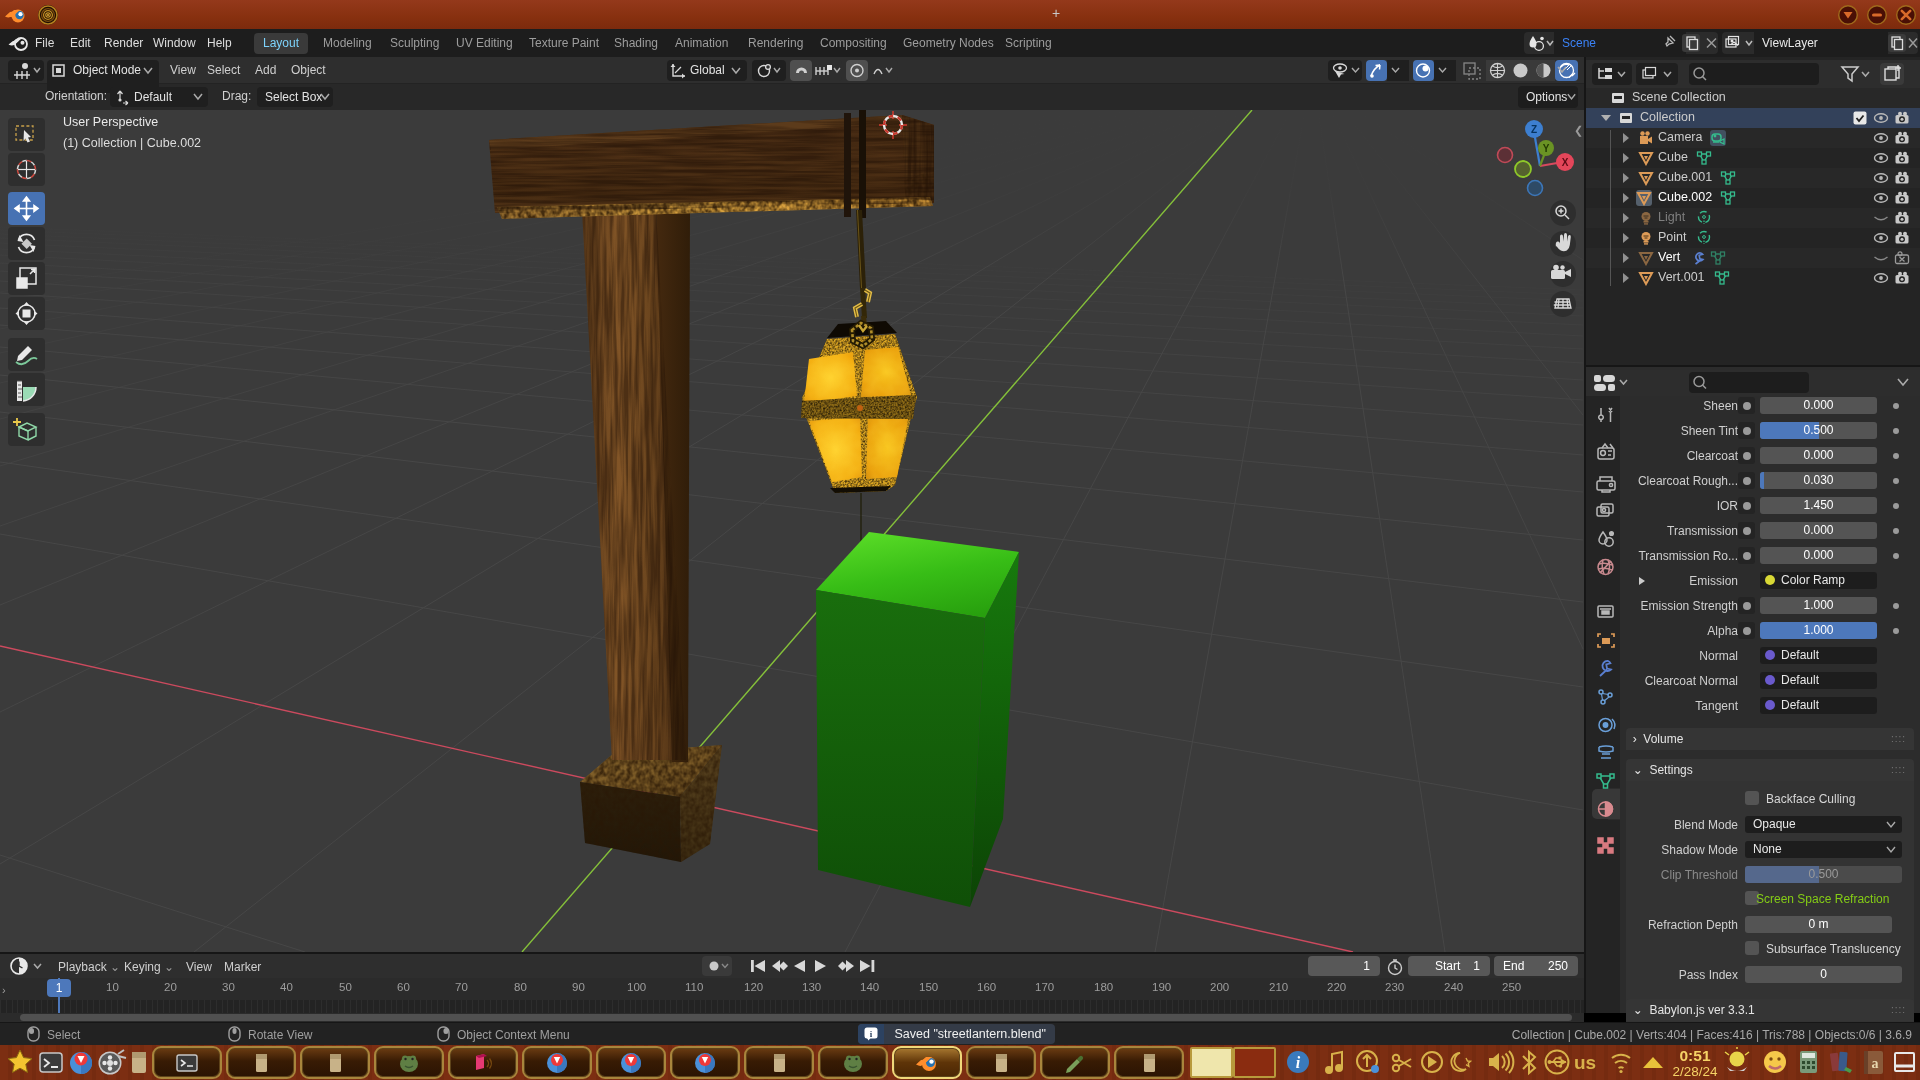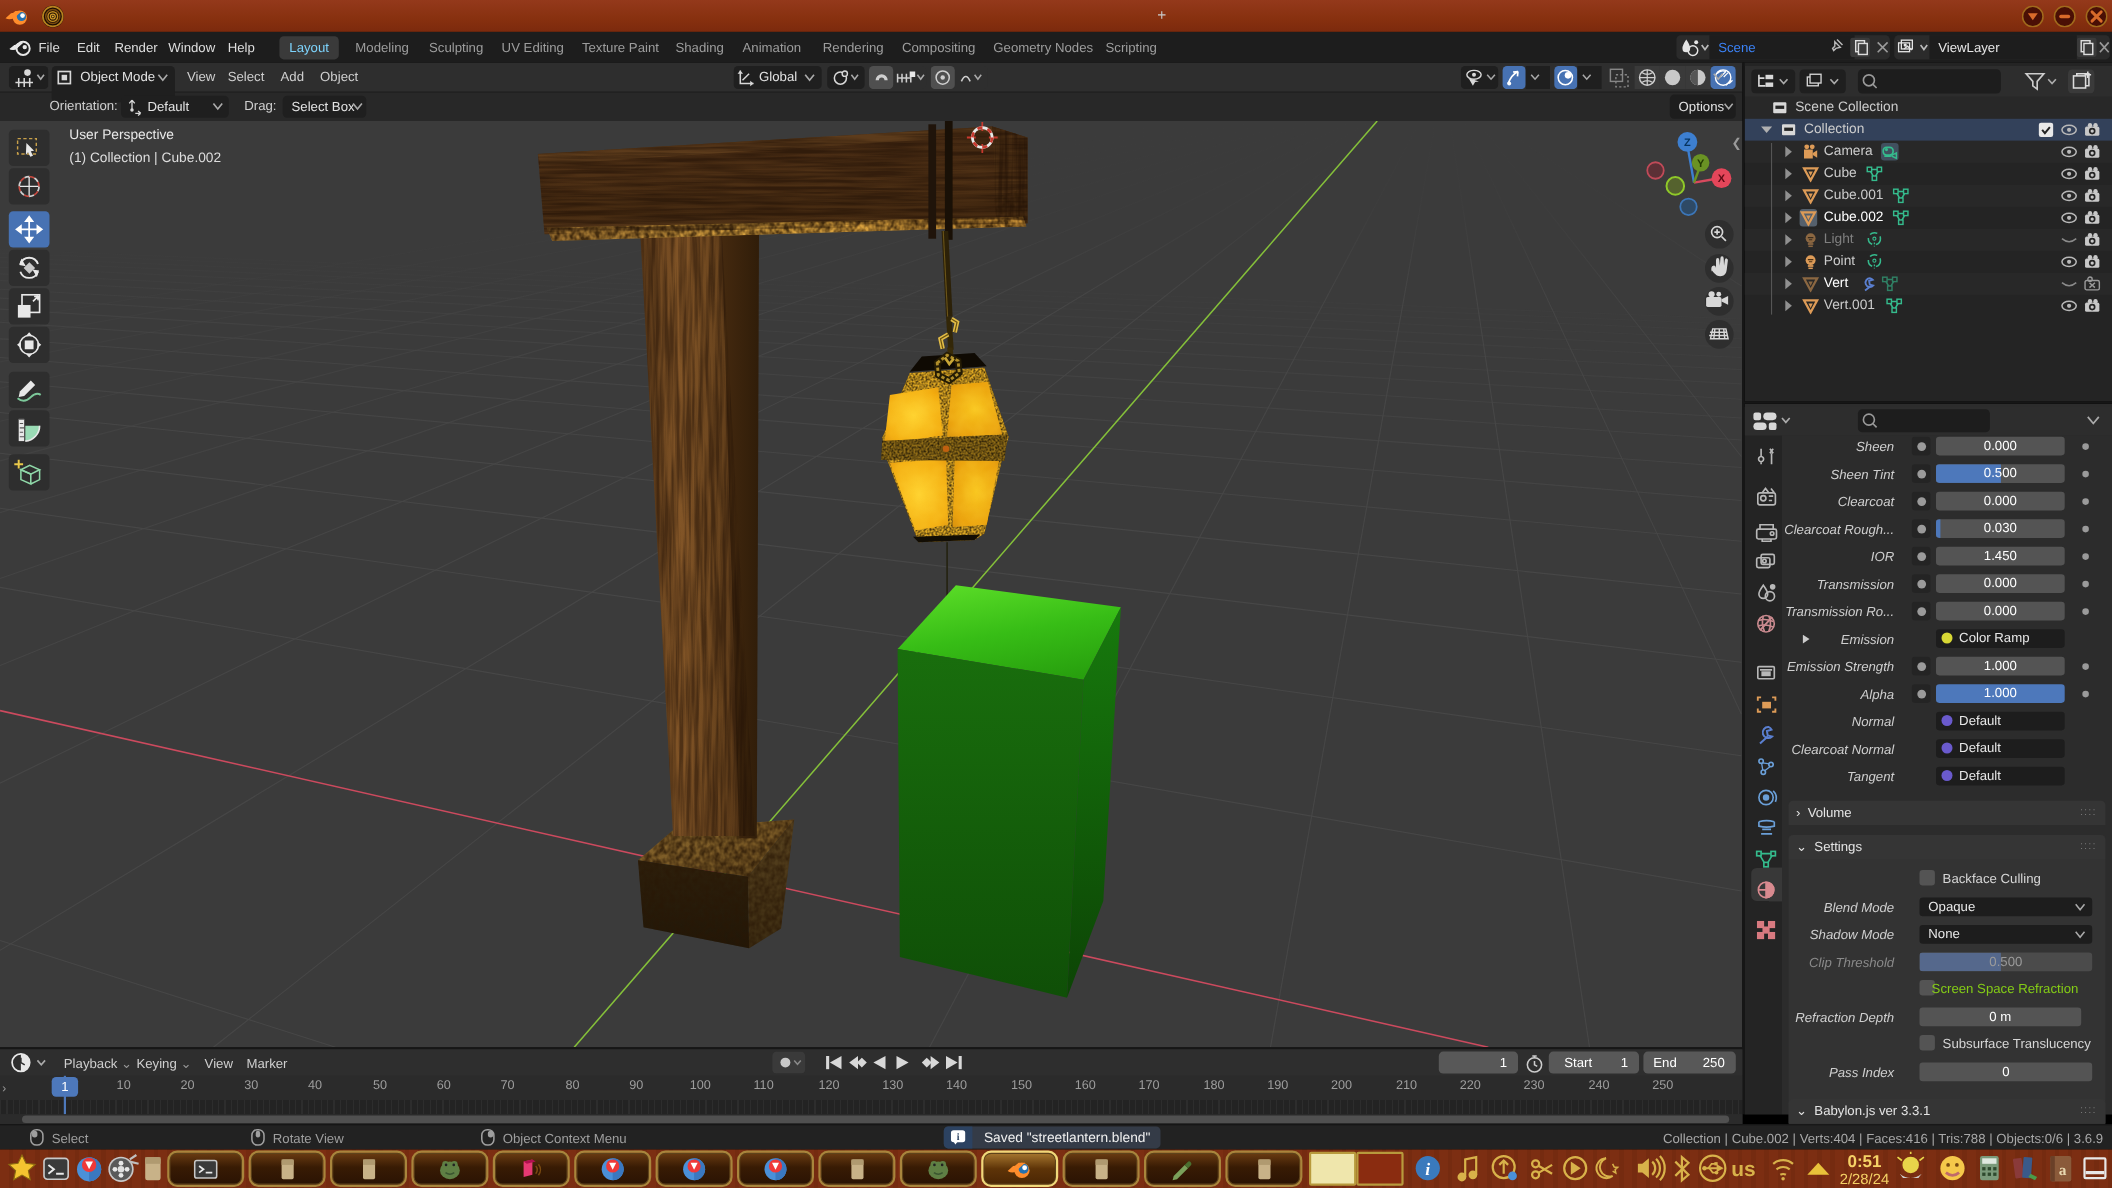--- a/index.html
+++ b/index.html
@@ -36,21 +36,21 @@
   #vsep { left:1584px; top:57px; width:2px; height:956px; background:#161616; }
   #hsep1 { left:1584px; top:365px; width:336px; height:2px; background:#161616; }
 
   .otr { position:absolute; left:0; width:334px; height:20px; }
   .otr span { position:absolute; top:2px; }
   .oi { position:absolute; top:2px; width:16px; height:16px; }
   .otr:nth-child(odd) { background:#282828; }
 
   
   .prow { position:absolute; height:18px; width:300px; }
-  .plab { position:absolute; right:198px; top:2px; color:#cfcfcf; text-align:left; white-space:nowrap;font-style:italic; }
+  .plab { position:absolute; right:182px; top:2px; color:#cfcfcf; text-align:left; white-space:nowrap; }
   .pslider { position:absolute; left:140px; top:0; width:117px; height:17px; background:#545454; border-radius:3px; color:#fff; text-align:center; line-height:17px; overflow:hidden; }
   .pfill { position:absolute; left:0; top:0; bottom:0; background:#4d78bb; }
   .pval { position:absolute; left:0; top:0; width:100%; text-align:center; }
   .pcirc { position:absolute; left:118px; top:0; width:17px; height:17px; background:#242424; border-radius:3px; }
   .pcirc:after { content:""; position:absolute; left:4.5px; top:4.5px; width:8px; height:8px; border-radius:50%; background:#9a9a9a; }
   .pdot { position:absolute; left:273px; top:6px; width:6px; height:6px; border-radius:50%; background:#9a9a9a; }
   .pfield { position:absolute; left:140px; top:0; width:117px; height:17px; background:#1d1d1d; border-radius:3px; color:#e8e8e8; line-height:17px; }
   .phead { position:absolute; left:6px; width:288px; height:22px; background:#353535; border-radius:4px 4px 0 0; color:#e4e4e4; line-height:22px; }
 
   
@@ -1163,21 +1163,21 @@
         <path d="M144 4 L152 10 L144 16 Z"></path>
       <path d="M158 4 L168.5 10 L158 16 Z"></path>
         <rect x="169.5" y="4" width="2.8" height="12"></rect>
     </g>
   </svg>
   <div class="abs" style="left:1308px;top:956px;width:72px;height:20px;background:#585858;border-radius:4px;text-align:right;line-height:20px;padding-right:10px;color:#fff">1</div>
   <svg class="abs" style="left:1386px;top:958px" width="18" height="18" viewBox="0 0 18 18">
     <circle cx="9" cy="10" r="6.5" fill="none" stroke="#ccc" stroke-width="1.4"></circle>
     <path d="M9 6.5 v3.5 l2.5 1.5 M7 2 h4 M9 2 v2" stroke="#ccc" stroke-width="1.4" fill="none"></path>
   </svg>
-  <div class="abs" style="left:1408px;top:956px;width:82px;height:20px;background:#585858;border-radius:4px;line-height:20px;color:#fff"><span style="margin-left:14px">Start</span><span style="position:absolute;right:10px">1</span></div>
+  <div class="abs" style="left:1408px;top:956px;width:82px;height:20px;background:#585858;border-radius:4px;line-height:20px;color:#fff"><span style="margin-left:27px">Start</span><span style="position:absolute;right:10px">1</span></div>
   <div class="abs" style="left:1494px;top:956px;width:84px;height:20px;background:#585858;border-radius:4px;line-height:20px;color:#fff"><span style="margin-left:9px">End</span><span style="position:absolute;right:10px">250</span></div>
 
   <div class="abs" style="left:0;top:978px;width:1584px;height:22px;background:#2b2b2b;color:#9d9d9d;font-size:11.5px">
     <span class="abs" style="left:106px;top:3px">10</span>
       <span class="abs" style="left:164px;top:3px">20</span>
     <span class="abs" style="left:222px;top:3px">30</span>
       <span class="abs" style="left:280px;top:3px">40</span>
     <span class="abs" style="left:339px;top:3px">50</span>
       <span class="abs" style="left:397px;top:3px">60</span>
     <span class="abs" style="left:455px;top:3px">70</span>

